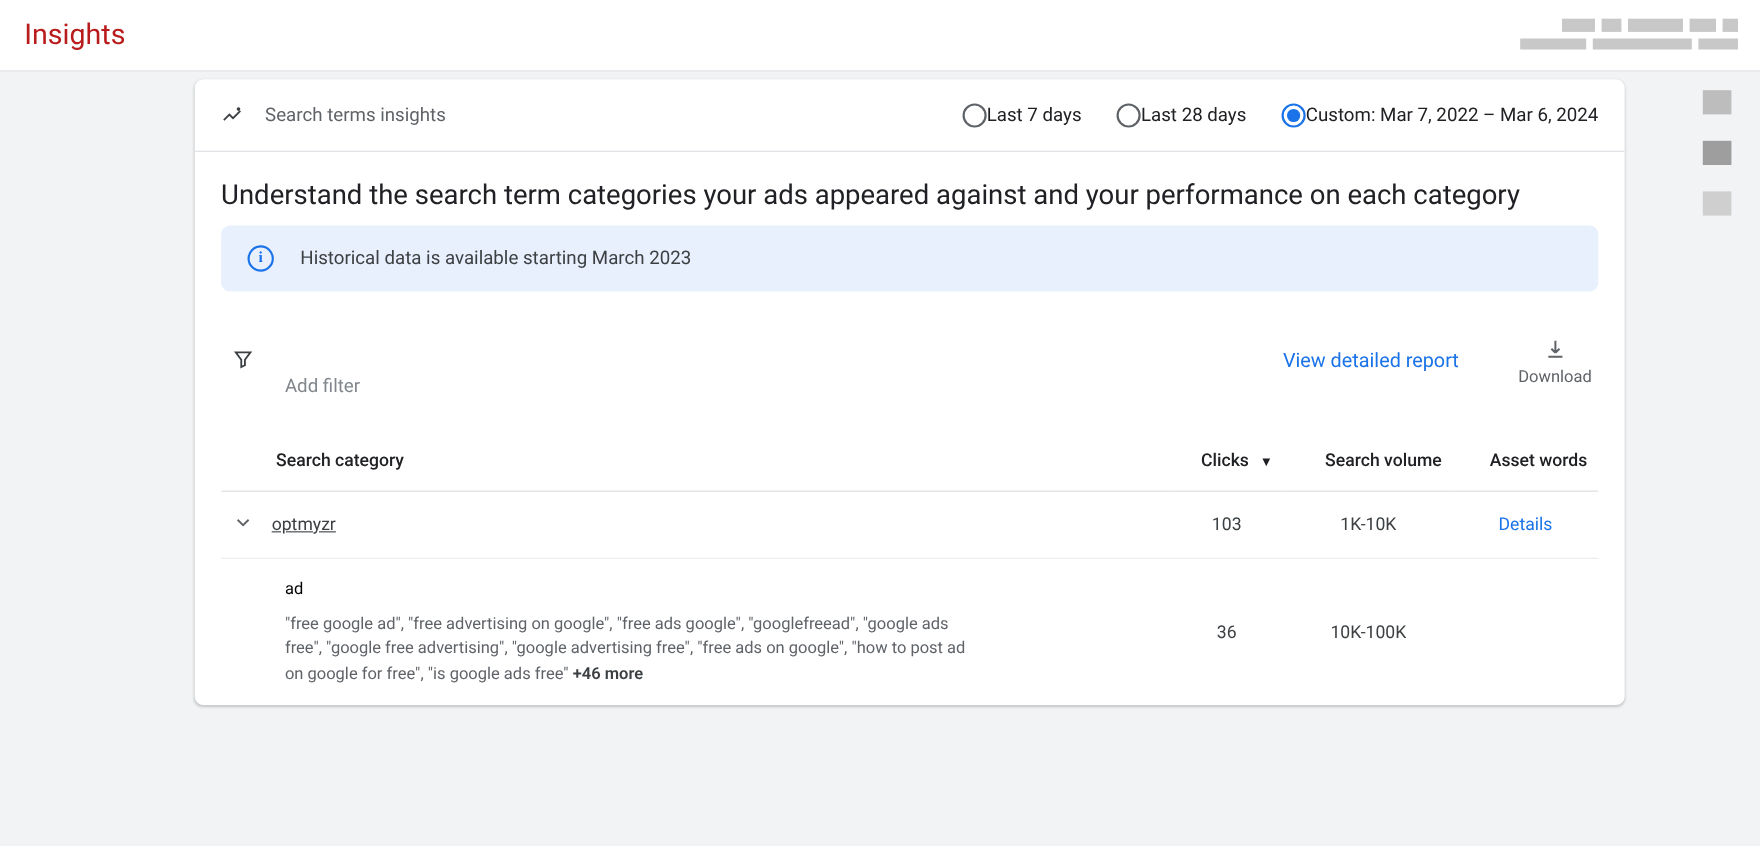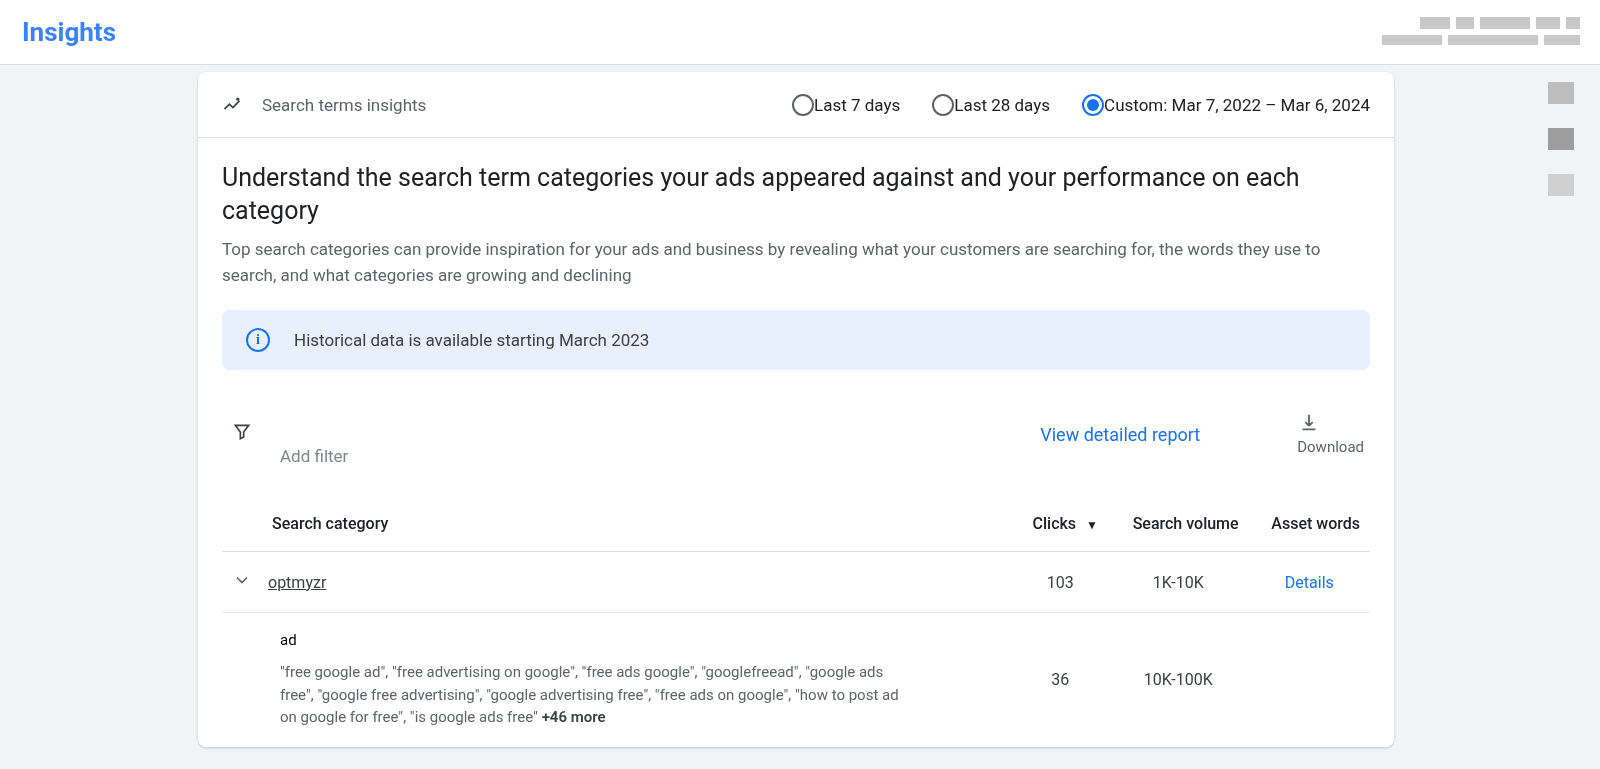--- a/index.html
+++ b/index.html
@@ -14,22 +14,22 @@
   .top-header {
     height: 65px;
     background: #fff;
     display: flex;
     align-items: center;
     padding-left: 22px;
     border-bottom: 1px solid #dadce0;
   }
   .top-header h1 {
     font-size: 26px;
-    font-weight: 700;
-    color: #3b82f6;
+    font-weight: 400;
+    color: #b91c1c;
     letter-spacing: 0;
   }
   .blurred-area {
     position: absolute;
     top: 0;
     right: 20px;
     width: 260px;
     height: 62px;
     display: flex;
     flex-direction: column;
@@ -54,23 +54,23 @@
     flex-direction:column;
     gap:24px;
   }
   .right-rail .sq {
     width:26px;
     height:22px;
     background:#bdbdbd;
   }
   .card {
     position: absolute;
-    left: 198px;
+    left: 177px;
     top: 72px;
-    width: 1196px;
+    width: 1300px;
     background: #fff;
     border-radius: 8px;
     box-shadow: 0 1px 2px rgba(60,64,67,.15), 0 1px 3px rgba(60,64,67,.1);
     overflow: hidden;
   }
   .card-header {
     display: flex;
     align-items: center;
     height: 66px;
     padding: 0 24px;
@@ -190,21 +190,20 @@
     display:flex;
     flex-direction:column;
     align-items:center;
     gap:4px;
     cursor:pointer;
     color:#5f6368;
     margin-right: 6px;
   }
   .download-label {
     font-size:15px;
-    margin-left:43px;
   }
   table {
     width: 100%;
     border-collapse: collapse;
     margin-top: 18px;
   }
   th {
     text-align: right;
     font-size: 16px;
     font-weight: 500;
@@ -315,21 +314,20 @@
       </div>
       <div class="radio-opt">
         <span class="radio-circle selected"></span>
         <span class="radio-label">Custom: Mar 7, 2022 – Mar 6, 2024</span>
       </div>
     </div>
   </div>
 
   <div class="card-body">
     <div class="headline">Understand the search term categories your ads appeared against and your performance on each category</div>
-    <div class="subhead">Top search categories can provide inspiration for your ads and business by revealing what your customers are searching for, the words they use to search, and what categories are growing and declining</div>
 
     <div class="info-banner">
       <span class="info-icon">i</span>
       <span class="info-text">Historical data is available starting March 2023</span>
     </div>
 
     <div class="filter-row">
       <span class="filter-icon">
         <svg width="20" height="20" viewBox="0 0 24 24" fill="none" stroke="currentColor" stroke-width="2">
           <path d="M4 4h16l-6 8v6l-4 2v-8L4 4z"></path>

